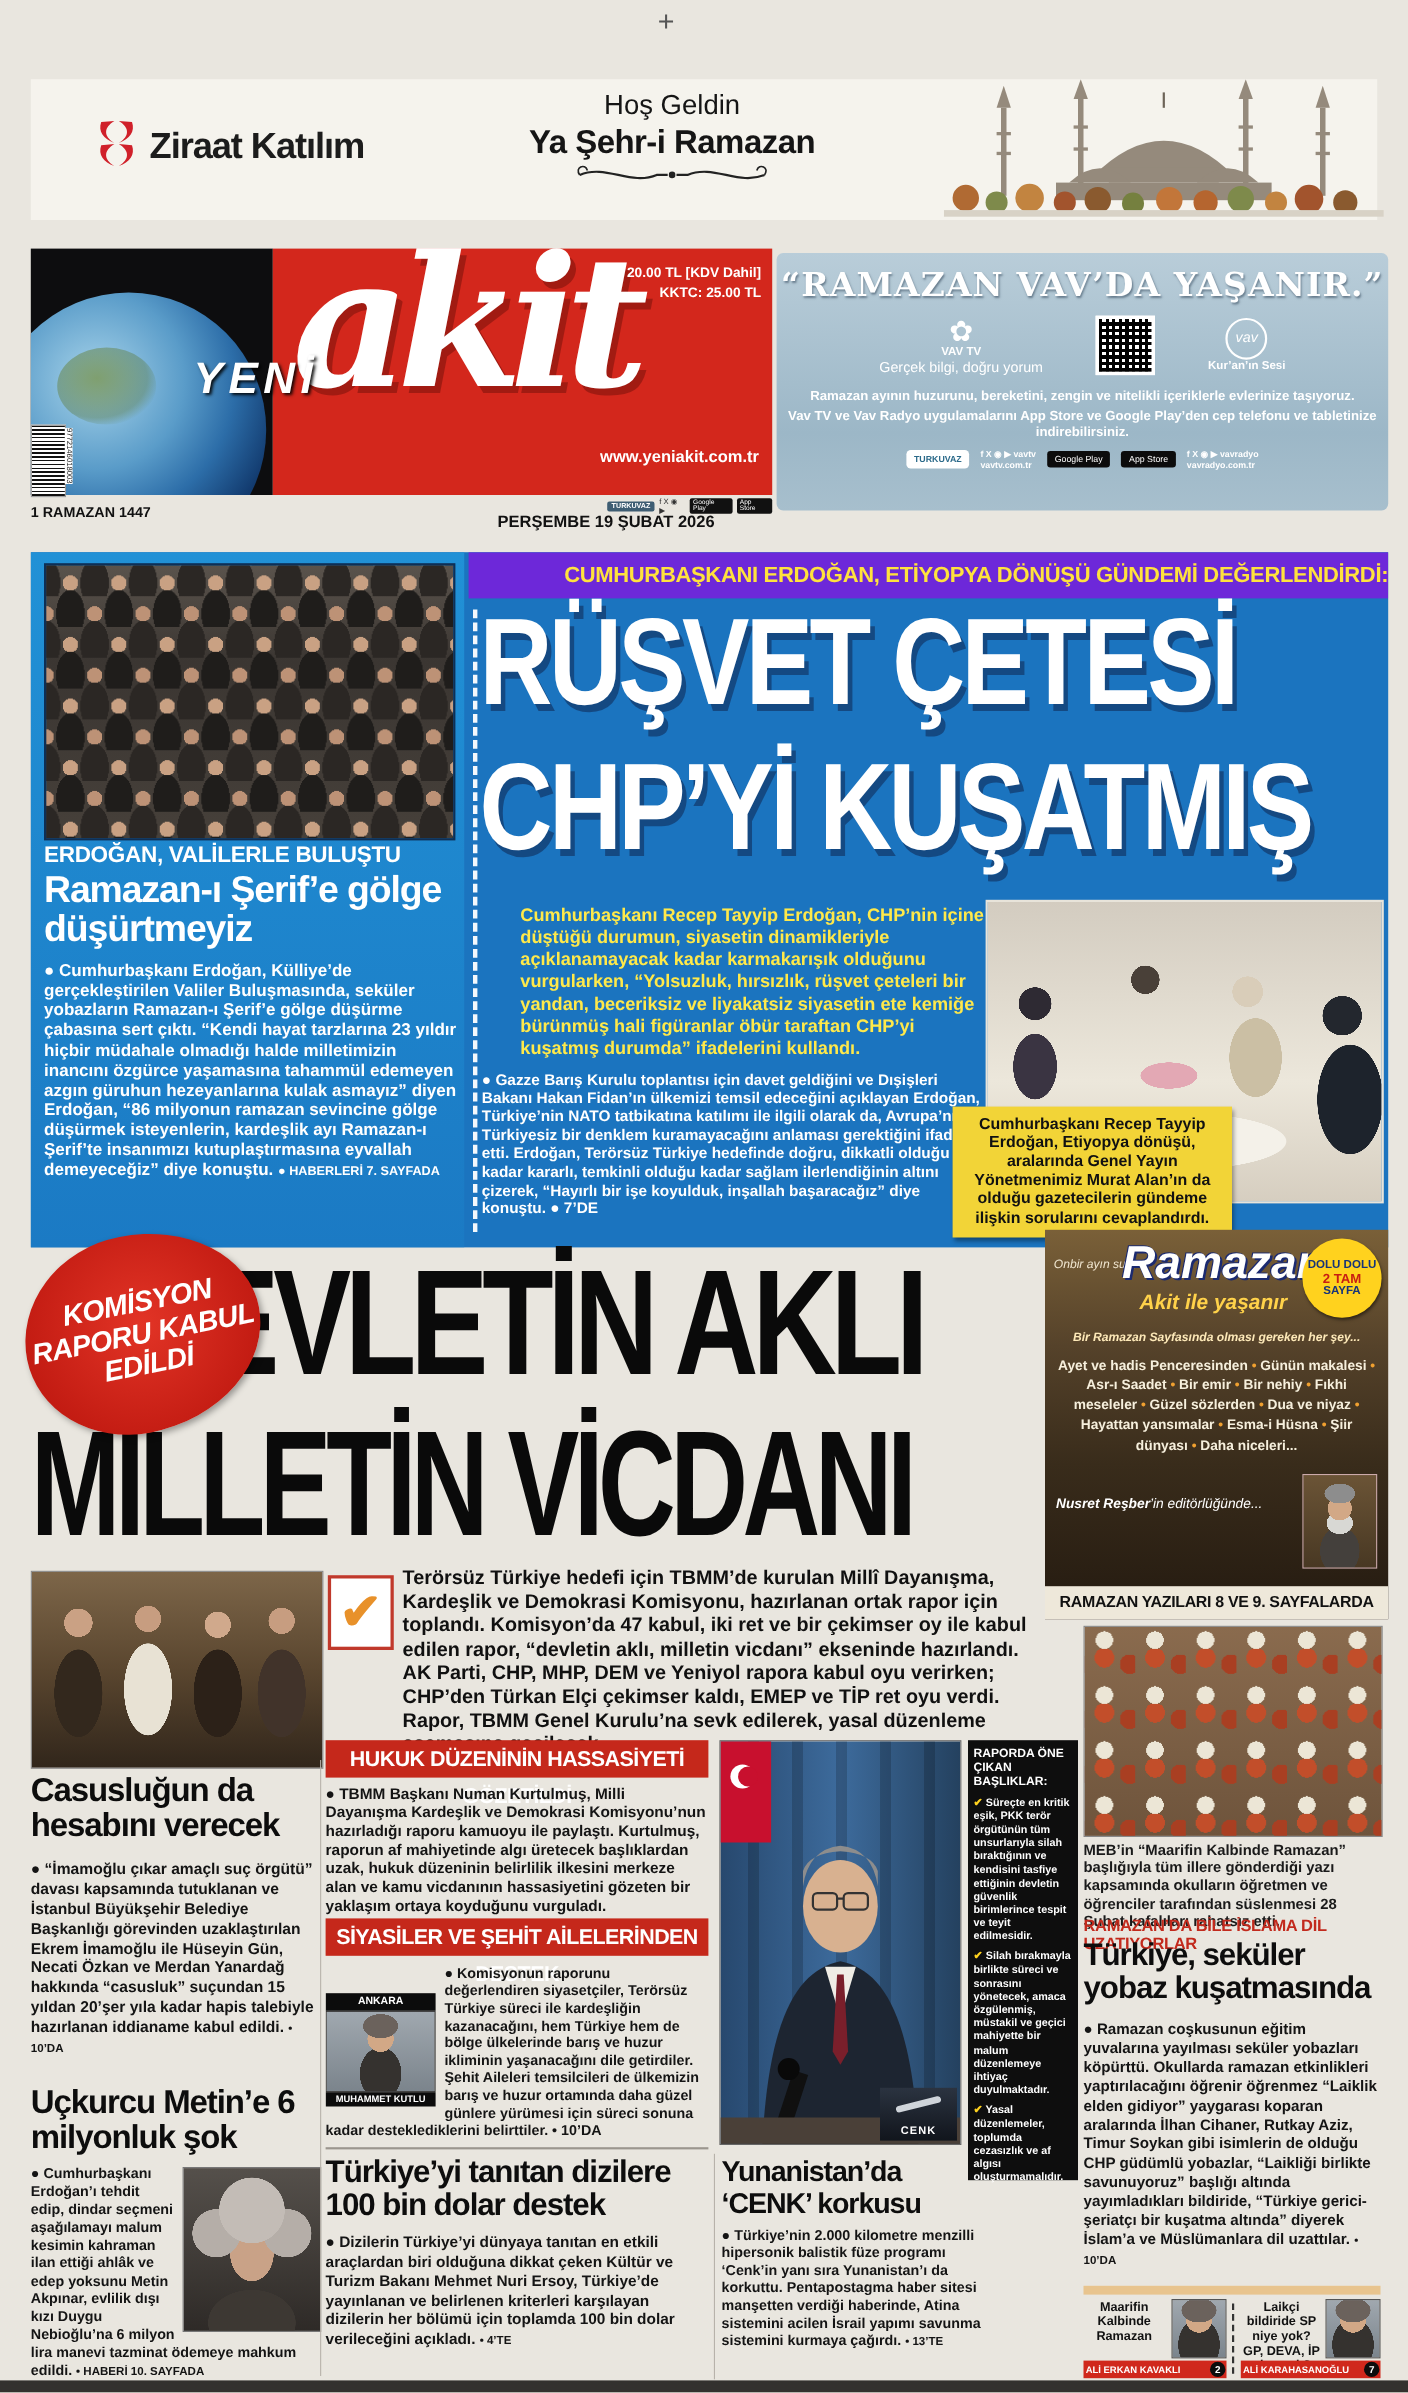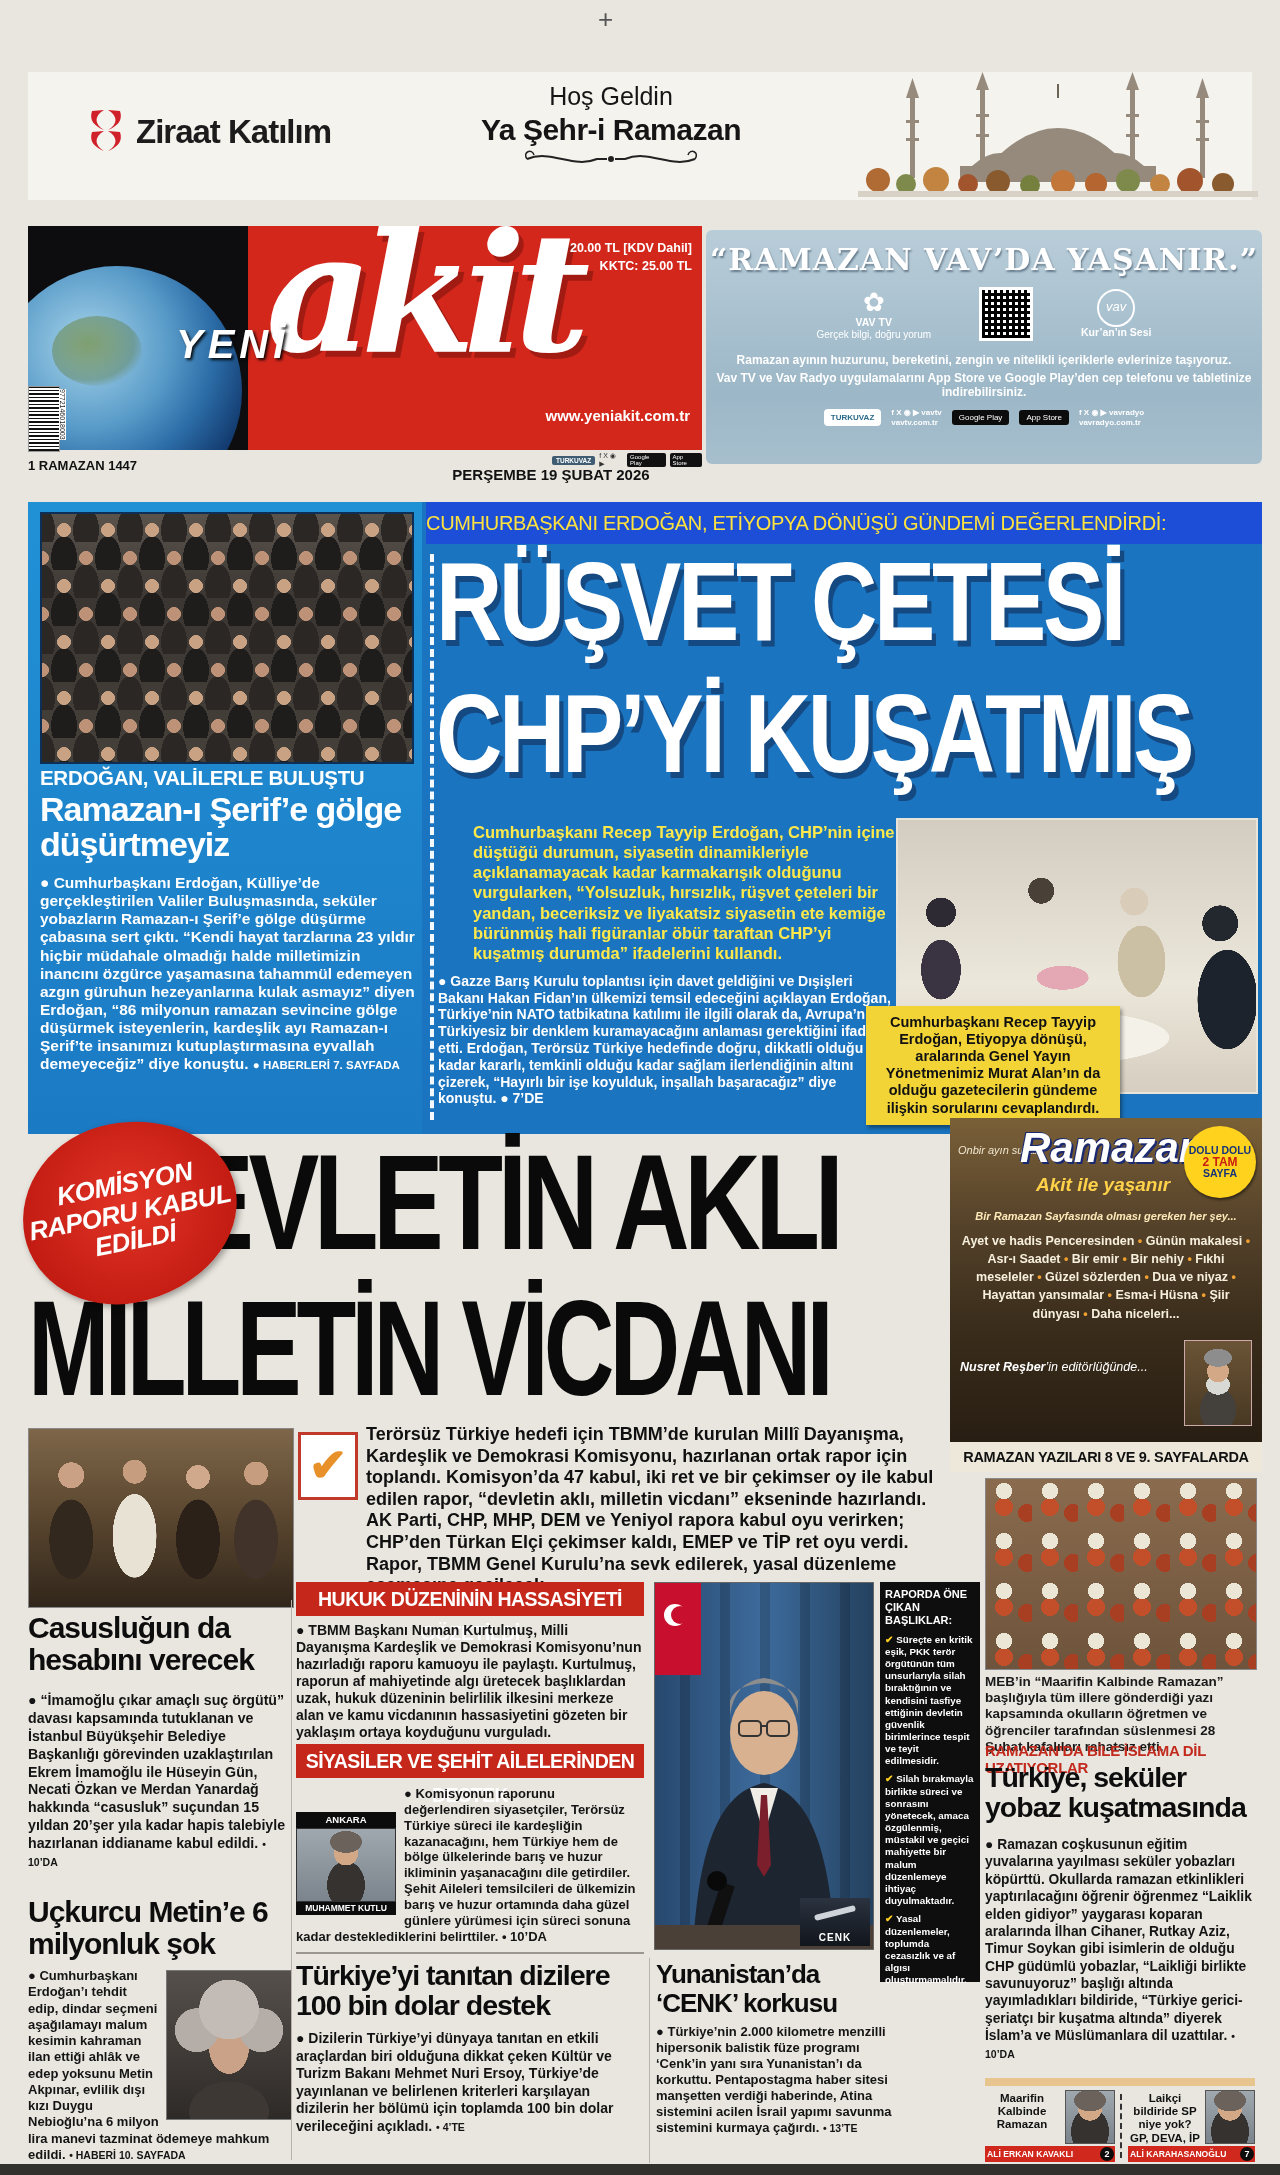--- a/index.html
+++ b/index.html
@@ -41,42 +41,42 @@
 
   
   #vav{left:706px;top:230px;width:556px;height:234px;background:linear-gradient(180deg,#b9cdd9,#9cb7c7 70%,#a7bfcd);
     border-radius:6px;text-align:center;color:#fff;overflow:hidden;}
   #vav .vh{margin-top:12px;font-family:"DejaVu Serif",serif;font-size:30px;font-weight:bold;
     text-shadow:1px 2px 2px rgba(40,60,80,.55);letter-spacing:1px;}
   #vav .vrow{margin-top:6px;display:flex;justify-content:center;align-items:center;gap:48px;height:62px;}
   #vav .logo-col{line-height:1.1;}
   #vav .glyph{font-size:26px;}
   #vav .l1{font-size:10.5px;font-weight:800;}
-  #vav .l2{font-size:10px;}
+  #vav .l2{font-size:13px;}
   #vav .qr{width:48px;height:48px;background:#fff;border:3px solid #fff;
     background-image:repeating-linear-gradient(0deg,#000 0 3px,transparent 3px 6px),repeating-linear-gradient(90deg,#000 0 3px,transparent 3px 6px);}
   #vav .circ{width:34px;height:34px;margin:0 auto;border:2px solid #fff;border-radius:50%;font-style:italic;font-size:13px;line-height:32px;}
   #vav .t1{margin-top:8px;font-size:12px;font-weight:800;}
   #vav .t2{margin-top:4px;font-size:12px;font-weight:800;}
   #vav .vfoot{margin-top:9px;display:flex;justify-content:center;align-items:center;gap:10px;font-size:8px;}
   #vav .tq{background:#fff;color:#2b6a8a;font-weight:800;font-size:8px;padding:4px 7px;border-radius:4px;}
   #vav .soc{text-align:left;line-height:1.2;font-weight:700;}
   #vav .badge{background:#0c0c0c;color:#fff;padding:3px 7px;border-radius:3px;font-size:8px;}
 
   
   #lead{left:28px;top:502px;width:1234px;height:632px;background:#1b74bf;overflow:hidden;}
   #lead .left-zone{position:absolute;left:0;top:0;width:394px;height:632px;background:linear-gradient(#2191d6,#1b7ac4);}
   #lead .dash{position:absolute;left:402px;top:52px;height:566px;border-left:4px dashed rgba(255,255,255,.95);}
   #lead .ls-photo{position:absolute;left:12px;top:10px;width:370px;height:248px;border:2px solid #0e2f55;}
   #lead .ls-kicker{position:absolute;left:12px;top:264px;font-size:20.5px;font-weight:800;color:#fff;letter-spacing:-0.3px;}
   #lead .ls-head{position:absolute;left:12px;top:290px;width:378px;font-size:34px;font-weight:900;color:#fff;line-height:1.02;letter-spacing:-1px;}
   #lead .ls-body{position:absolute;left:12px;top:372px;width:376px;font-size:15.5px;font-weight:700;color:#fff;line-height:1.17;}
   #lead .ls-tail{font-size:11.5px;font-weight:800;}
-  #lead .ms-kicker{position:absolute;left:398px;top:0;right:0;height:42px;background:#1d4ed8;
-    color:#ffe23d;font-size:20px;font-weight:400;text-align:left;line-height:42px;letter-spacing:-0.3px;}
+  #lead .ms-kicker{position:absolute;left:398px;top:0;right:0;height:42px;background:#6d28d9;
+    color:#ffe23d;font-size:20px;font-weight:700;text-align:right;line-height:42px;letter-spacing:-0.3px;}
   #lead .ms-h{position:absolute;left:408px;color:#fff;font-weight:900;font-size:112px;line-height:1;white-space:nowrap;}
   #lead .ms-h > span{display:inline-block;transform:scaleX(.82);transform-origin:left center;letter-spacing:-4px;
     text-shadow:5px 6px 0 rgba(13,30,70,.5);}
   #lead #msh1{top:44px;}
   #lead #msh2{top:176px;}
   #lead .ms-body{position:absolute;left:410px;top:320px;width:458px;}
   #lead .p1{color:#ffe94a;font-size:16.5px;font-weight:800;line-height:1.22;margin-left:35px;}
   #lead .p2{margin-top:10px;color:#fff;font-size:14px;font-weight:800;line-height:1.2;}
   #lead .ms-photo{position:absolute;left:868px;top:316px;width:358px;height:272px;border:2px solid #e8e4da;}
   #lead .ms-cap{position:absolute;left:838px;top:504px;width:240px;background:#f2d437;color:#111;

